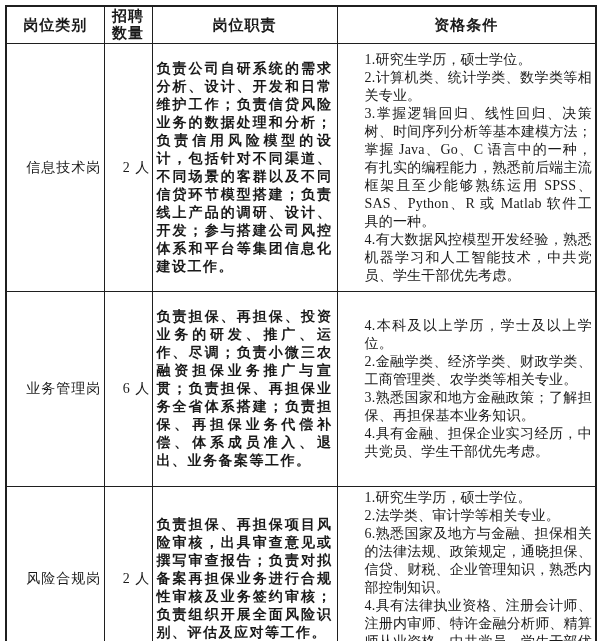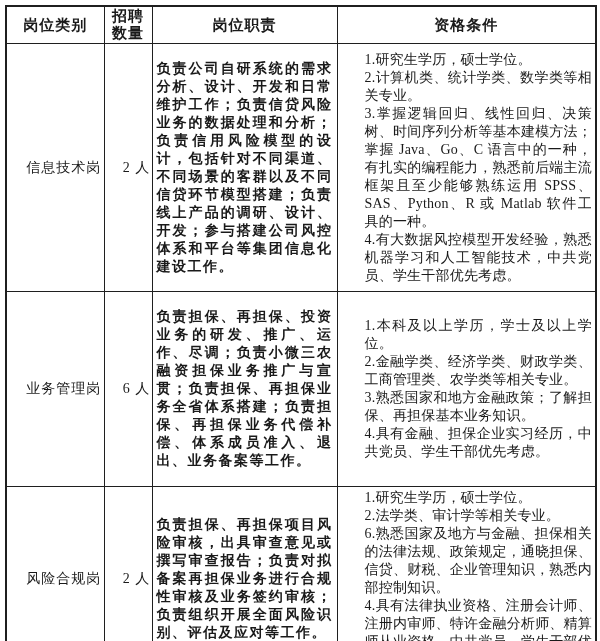--- a/index.html
+++ b/index.html
@@ -105,21 +105,21 @@
       </td>
     </tr>
 
     <tr class="row-2">
       <td class="cat-cell">业务管理岗</td>
       <td class="count-cell">6 人</td>
       <td class="duties-cell">
         <p>负责担保、再担保、投资业务的研发、推广、运作、尽调；负责小微三农融资担保业务推广与宣贯；负责担保、再担保业务全省体系搭建；负责担保、再担保业务代偿补偿、体系成员准入、退出、业务备案等工作。</p>
       </td>
       <td class="qual-cell">
-        <div class="q-item">1.本科及以上学历，学士及以上学位。</div>
+        <div class="q-item">4.本科及以上学历，学士及以上学位。</div>
         <div class="q-item">2.金融学类、经济学类、财政学类、工商管理类、农学类等相关专业。</div>
         <div class="q-item">3.熟悉国家和地方金融政策；了解担保、再担保基本业务知识。</div>
         <div class="q-item">4.具有金融、担保企业实习经历，中共党员、学生干部优先考虑。</div>
       </td>
     </tr>
 
     <tr class="row-3">
       <td class="cat-cell">风险合规岗</td>
       <td class="count-cell">2 人</td>
       <td class="duties-cell">

